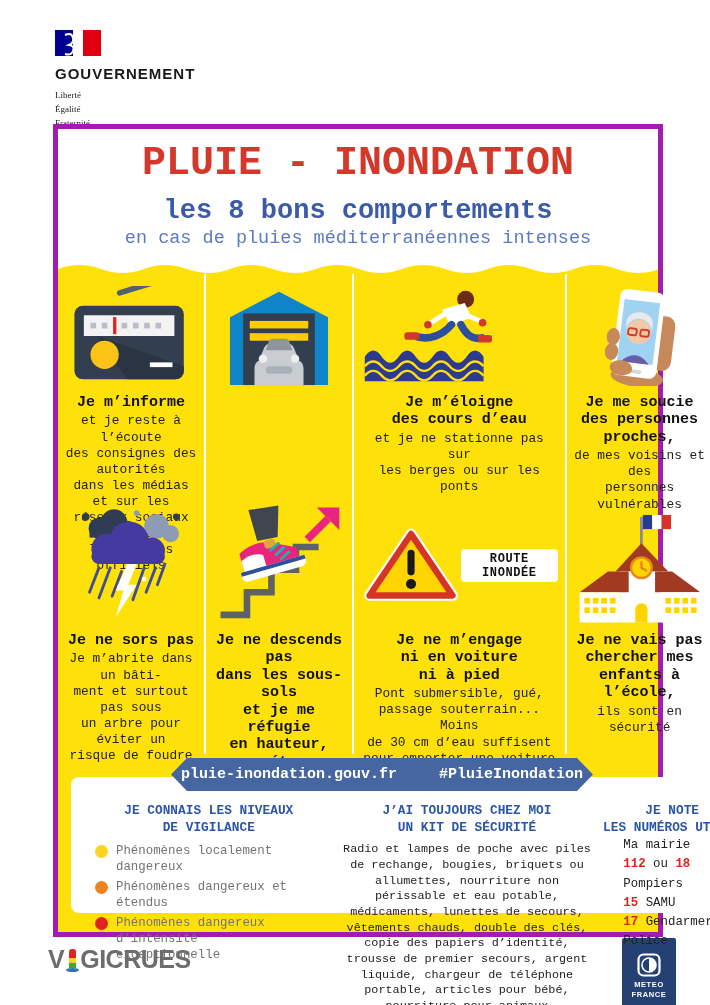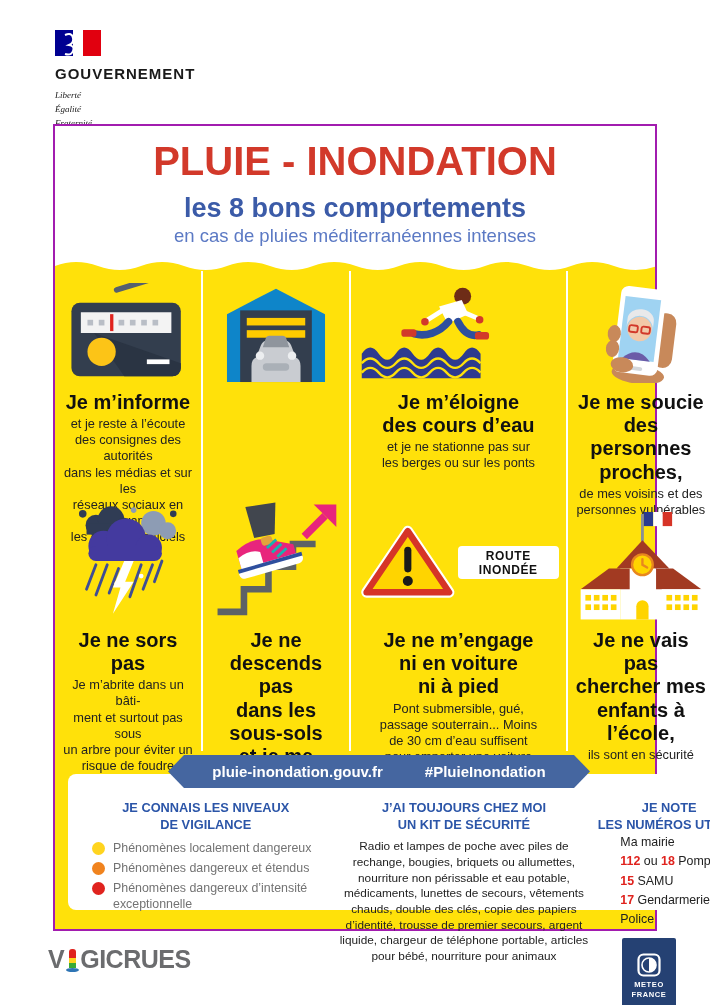--- a/index.html
+++ b/index.html
@@ -3,43 +3,43 @@
 <meta charset="utf-8">
 <style>
   html,body{margin:0;padding:0;background:#fff;}
   .page{position:relative;width:710px;height:1005px;background:#fff;overflow:hidden;
         font-family:"Liberation Sans",sans-serif;color:#1a1a1a;}
 
   
   .gov{position:absolute;left:55px;top:30px;}
   .gov-flag{display:block;margin-bottom:9px;}
   .gov-name{font-size:15px;font-weight:800;letter-spacing:1px;color:#1a1a1a;}
-  .gov-motto{margin-top:7px;font-family:"Liberation Serif",serif;font-style:italic;
+  .gov-motto{margin-top:7px;font-family:"Liberation Serif",serif;
              font-size:9px;line-height:1.55;color:#222;}
 
   
   .poster{position:absolute;left:53px;top:124px;width:600px;height:803px;
-          border:2px solid #a21caf;background:#fff;}
+          border:5px solid #a21caf;background:#fff;font-family:Liberation Mono, monospace;}
 
   .title-block{position:absolute;top:14px;left:0;width:100%;text-align:center;}
   .main-title{font-size:40px;font-weight:800;letter-spacing:0px;color:#d2392a;line-height:1.05;}
   .sub-title{font-size:27px;font-weight:800;color:#3b5ba8;margin-top:12px;line-height:1.05;}
   .tagline{font-size:18.5px;font-weight:500;color:#5b79c4;margin-top:3px;}
 
   .wave{position:absolute;top:131px;left:0;width:600px;height:15px;display:block;}
   .yellow{position:absolute;top:145px;left:0;right:0;bottom:0;background:#ffe10a;}
 
   
   .grid{position:absolute;top:0;left:0;right:0;height:480px;
         display:grid;grid-template-columns:repeat(4,1fr);grid-template-rows:218px 262px;}
   .cell{border-right:2px solid #fff;padding:10px 7px 0;text-align:center;box-sizing:border-box;}
   .cell:nth-child(4n){border-right:none;}
   .icon-area{height:104px;display:flex;flex-direction:row;align-items:center;justify-content:flex-start;}
   .row2 .icon-area{height:124px;}
-  .b-title{font-size:20px;line-height:1.16;font-weight:800;color:#111;white-space:pre-line;margin-top:6px;}
+  .b-title{font-size:15px;line-height:1.16;font-weight:800;color:#111;white-space:pre-line;margin-top:6px;}
   .b-body{font-size:12.8px;line-height:1.26;color:#222;white-space:pre-line;margin-top:2px;}
   .sign-label{display:inline-block;background:#fff;border-radius:4px;padding:3px 8px 2px;
               font-size:12px;font-weight:800;letter-spacing:0.6px;color:#111;margin-top:3px;}
 
   
   .ribbon{position:absolute;left:113px;top:629px;width:422px;height:33px;background:#4566a0;
           clip-path:polygon(0 50%,16px 0,calc(100% - 16px) 0,100% 50%,calc(100% - 16px) 100%,16px 100%);
           display:flex;align-items:center;justify-content:center;gap:42px;z-index:3;}
   .ribbon span{color:#fff;font-weight:800;font-size:15px;}
 

